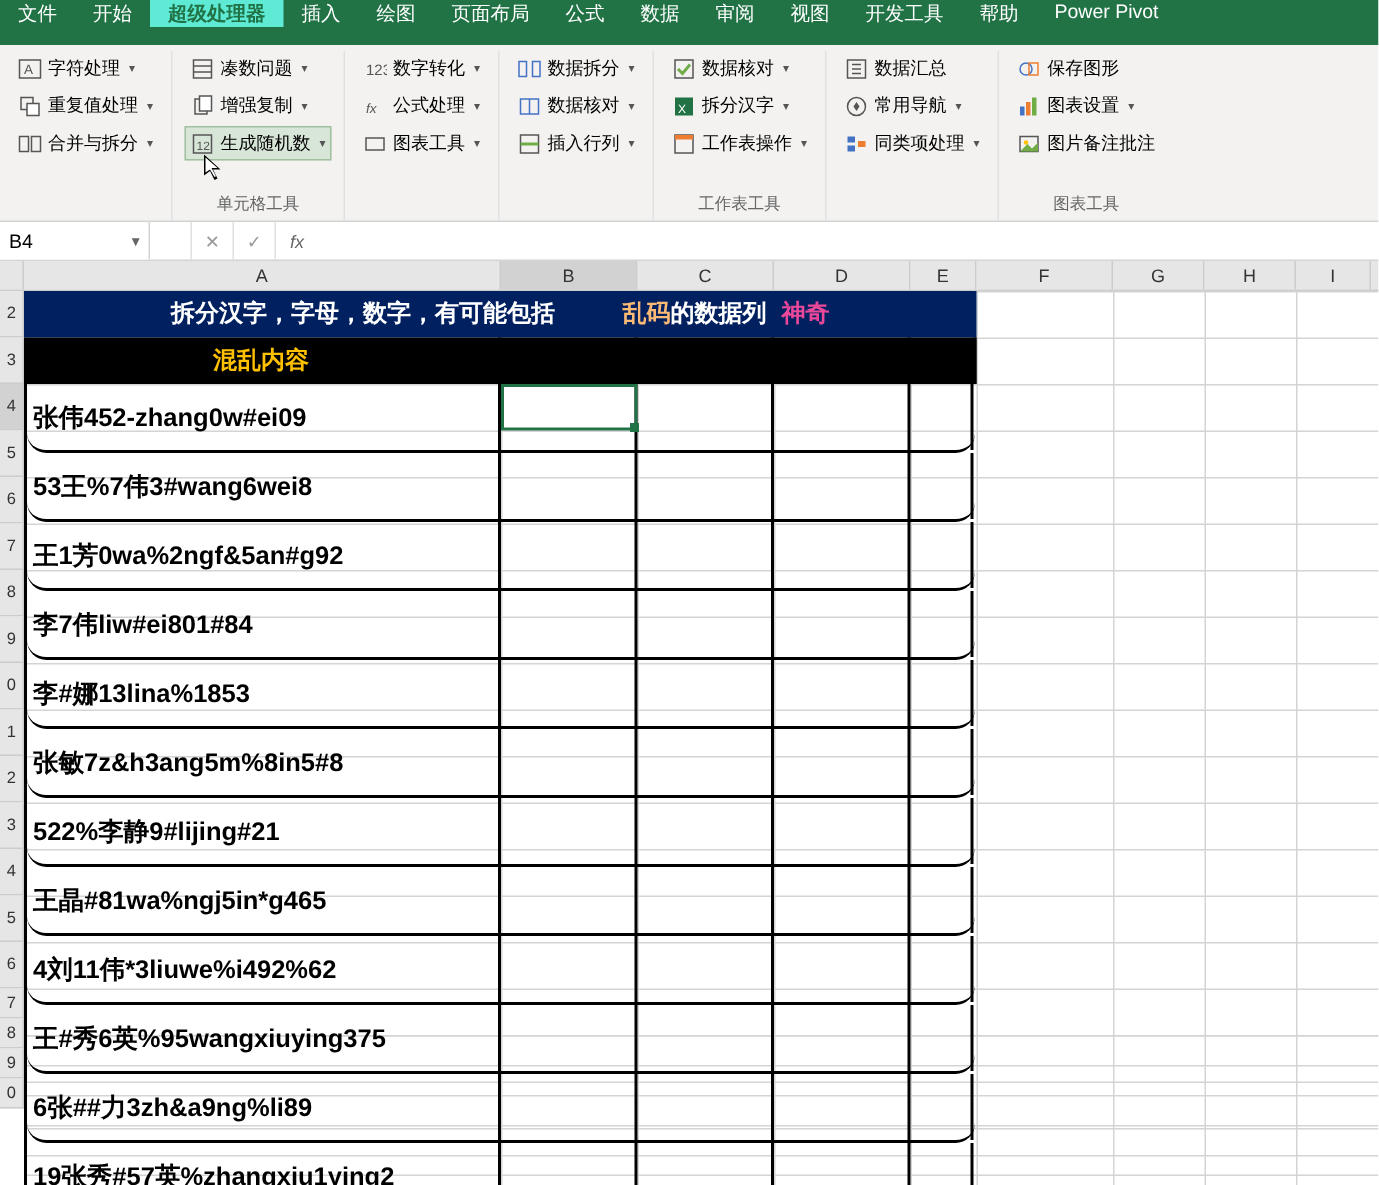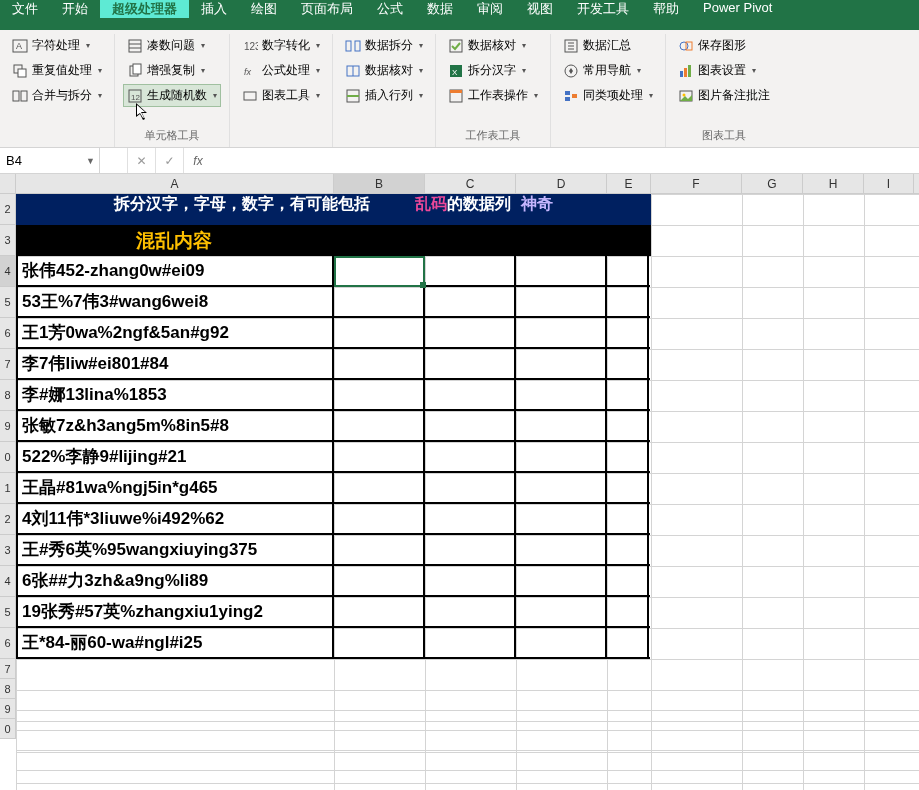--- a/index.html
+++ b/index.html
@@ -41,32 +41,32 @@
 
 .grid-body { display: flex; }
 .row-headers { width: 16px; display: flex; flex-direction: column; }
 .row-h { height: 31px; border-bottom: 1px solid #ccc; border-right: 1px solid #ccc; background: #e6e6e6; font-size: 11px; color: #333; display: flex; align-items: center; justify-content: center; }
 .row-h.short { height: 20px; }
 .row-h.sel { background: #d2d2d2; }
 
 .cells { position: relative; flex: 1; }
 
 
-.banner { position: absolute; top: 0; left: 0; width: 635px; height: 31px; background: #002060; display: flex; align-items: flex-start; justify-content: center; font-size: 16px; font-weight: bold; }
-.banner .t1 { color: #fff; } .banner .t2 { color: #ec4899; padding-left: 45px; } .banner .t3 { color: #c4b5fd; margin-left: 10px; }
+.banner { position: absolute; top: 0; left: 0; width: 635px; height: 31px; background: #002060; display: flex; align-items: center; justify-content: center; font-size: 16px; font-weight: bold; }
+.banner .t1 { color: #fff; } .banner .t2 { color: #fdba74; padding-left: 45px; } .banner .t3 { color: #ec4899; margin-left: 10px; }
 
 
 .htrow { position: absolute; top: 31px; left: 0; width: 635px; height: 31px; background: #000; display: flex; }
-.htrow .hcell-a { width: 318px; color: #ffc000; font-size: 19px; font-weight: bold; display: flex; align-items: center; justify-content: center; border-right: 2px solid #000; }
+.htrow .hcell-a { width: 318px; color: #ffc000; font-size: 16px; font-weight: bold; display: flex; align-items: center; justify-content: center; border-right: 2px solid #000; }
 .htrow .hcell { border-right: 2px solid #000; }
 .hw-b { width: 91px; } .hw-c { width: 91px; } .hw-d { width: 91px; } .hw-e { width: 44px; }
 
 
 .data-area { position: absolute; top: 62px; left: 0; width: 634px; border-left: 2px solid #000; }
-.drow { display: flex; height: 31px; border-bottom: 2px solid #000; }
+.drow { display: flex; height: 46px; border-bottom: 2px solid #000; border-radius: 13px; }
 .dcellA { width: 316px; border-right: 2px solid #000; display: flex; align-items: center; padding: 0 4px; font-size: 17px; font-weight: bold; font-family: Arial, sans-serif; }
 .dcell { border-right: 2px solid #000; }
 .dw-b { width: 91px; } .dw-c { width: 91px; } .dw-d { width: 91px; } .dw-e { width: 42px; }
 
 
 .faint-grid { position: absolute; top: 0; left: 0; right: 0; bottom: 0; }
 .faint-v { position: absolute; top: 0; bottom: 0; width: 1px; background: #d4d4d4; }
 .faint-h { position: absolute; left: 0; right: 0; height: 1px; background: #d4d4d4; }
 
 

